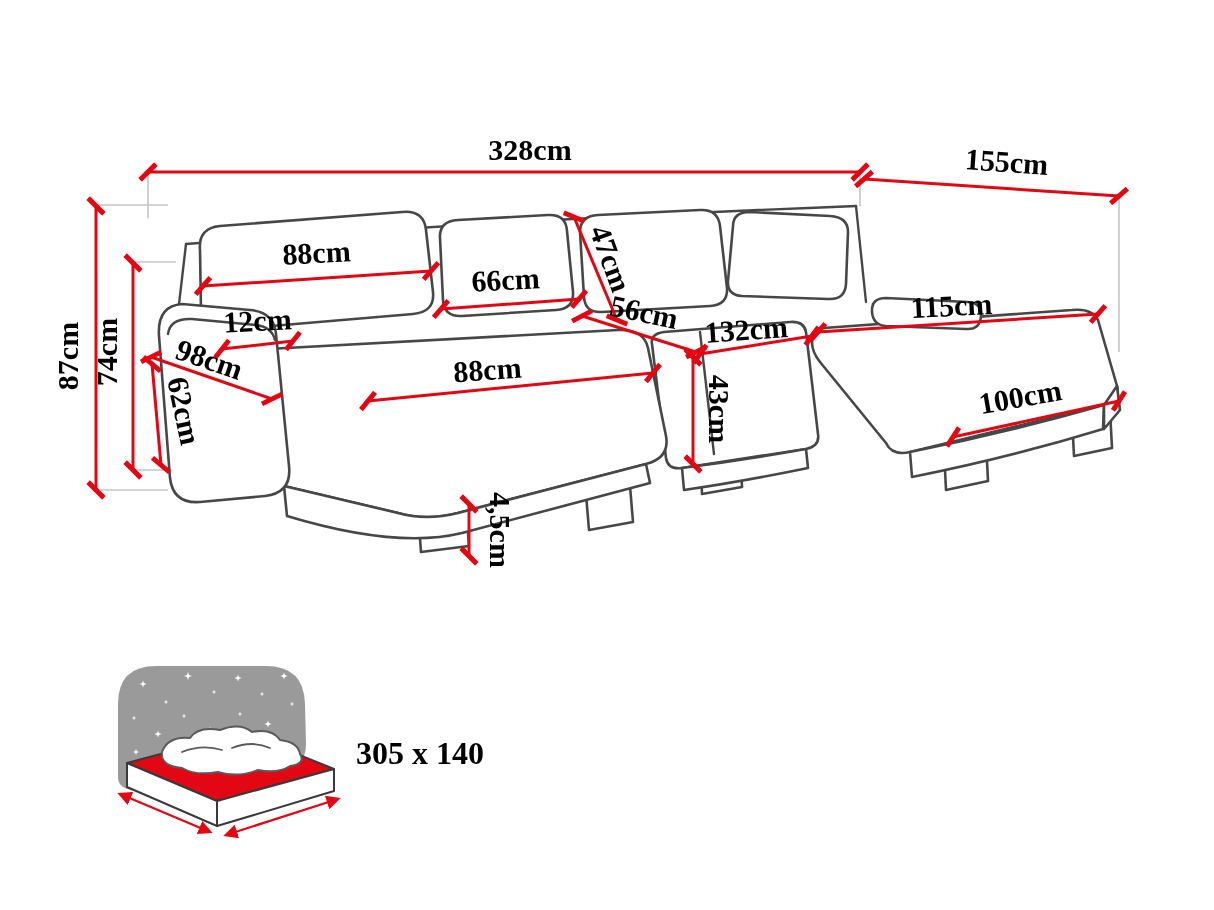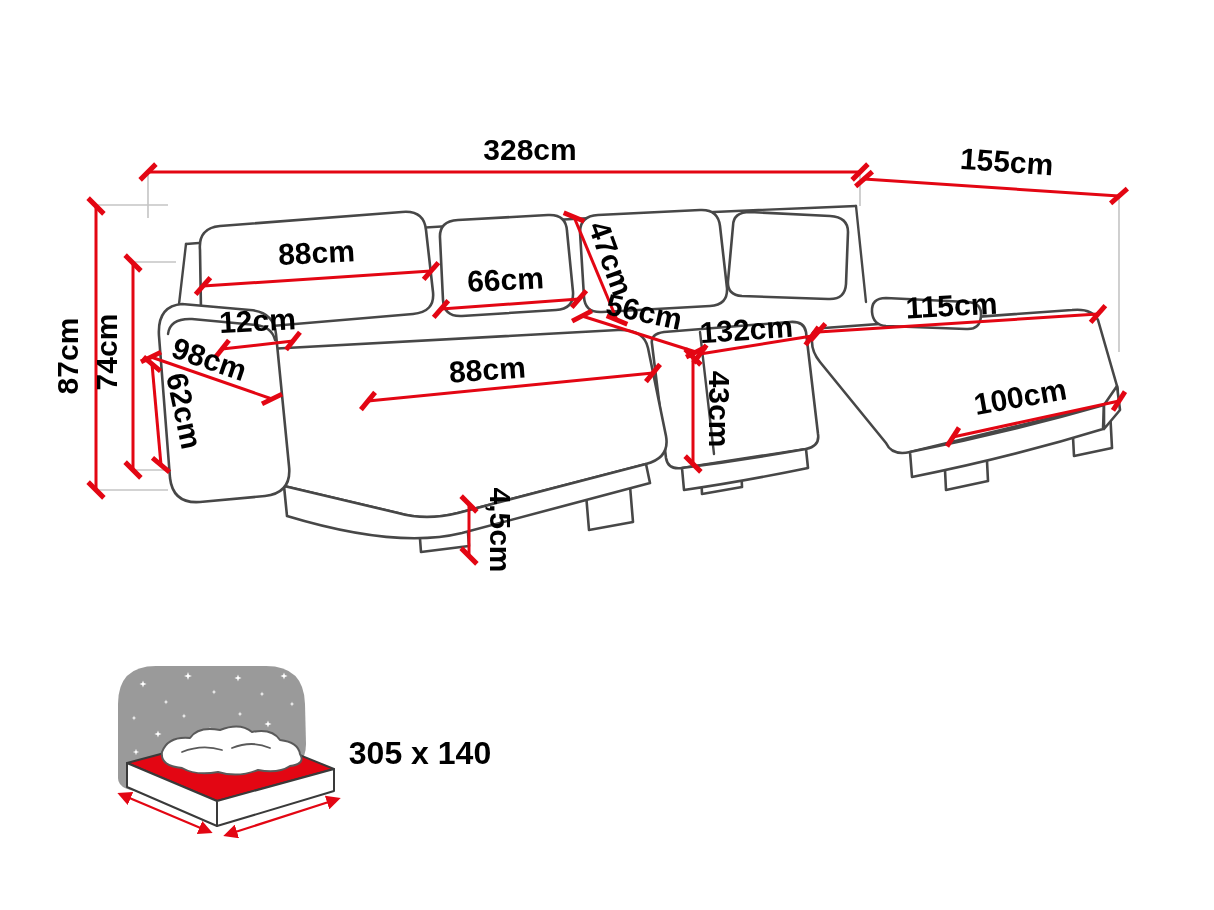--- a/index.html
+++ b/index.html
@@ -1,17 +1,17 @@
 <!DOCTYPE html>
 <html><head>
 <meta charset="utf-8">
 <style>
   html,body{margin:0;padding:0;background:#ffffff;}
   .canvas{position:relative;width:1214px;height:910px;background:#ffffff;overflow:hidden;
-          font-family:Liberation Sans, sans-serif;text-align:center;}
+          font-family:Liberation Serif, serif;text-align:center;}
   svg{display:block;}
   .sofa{fill:#ffffff;stroke:#474747;stroke-width:2.6;stroke-linejoin:round;stroke-linecap:round;}
   .sofa-line{fill:none;stroke:#474747;stroke-width:2.4;stroke-linejoin:round;stroke-linecap:round;}
   .ext-line{stroke:#c4c4c4;stroke-width:1.6;}
   .dim-line{stroke:#e30613;stroke-width:3;fill:none;}
   .dim-label{fill:#000000;font-weight:bold;font-size:30px;}
   .gray-bg{fill:#9a9a9a;stroke:none;}
   .star{fill:#ffffff;}
   .red-fill{fill:#e30613;stroke:#3a3a3a;stroke-width:2;stroke-linejoin:round;}
   .white-face{fill:#ffffff;stroke:#3a3a3a;stroke-width:2;stroke-linejoin:round;}

